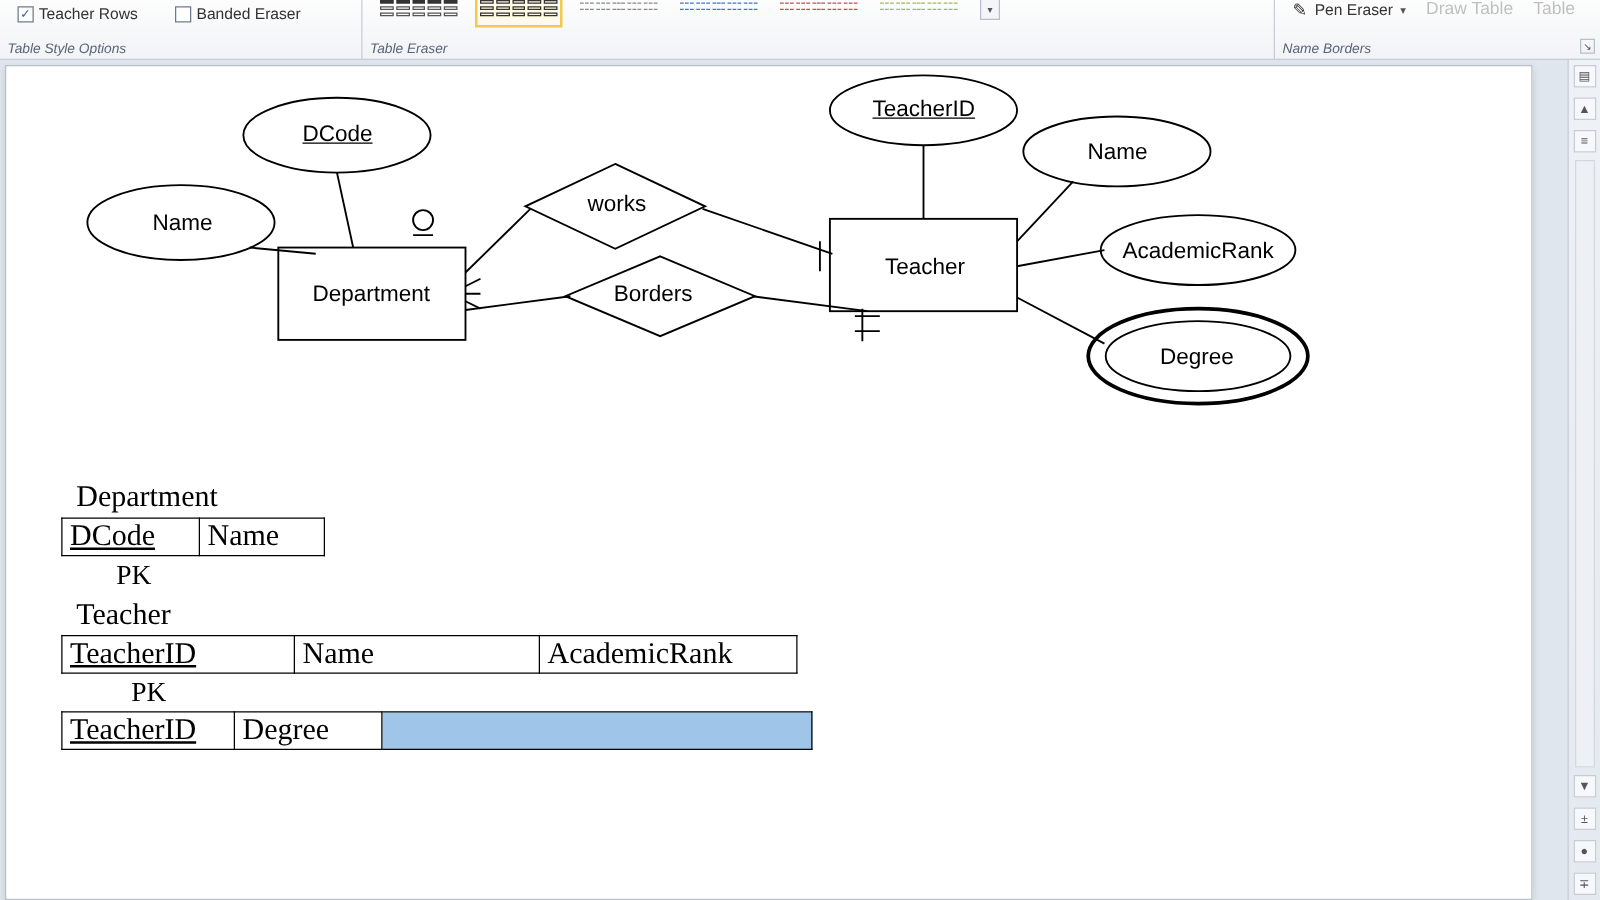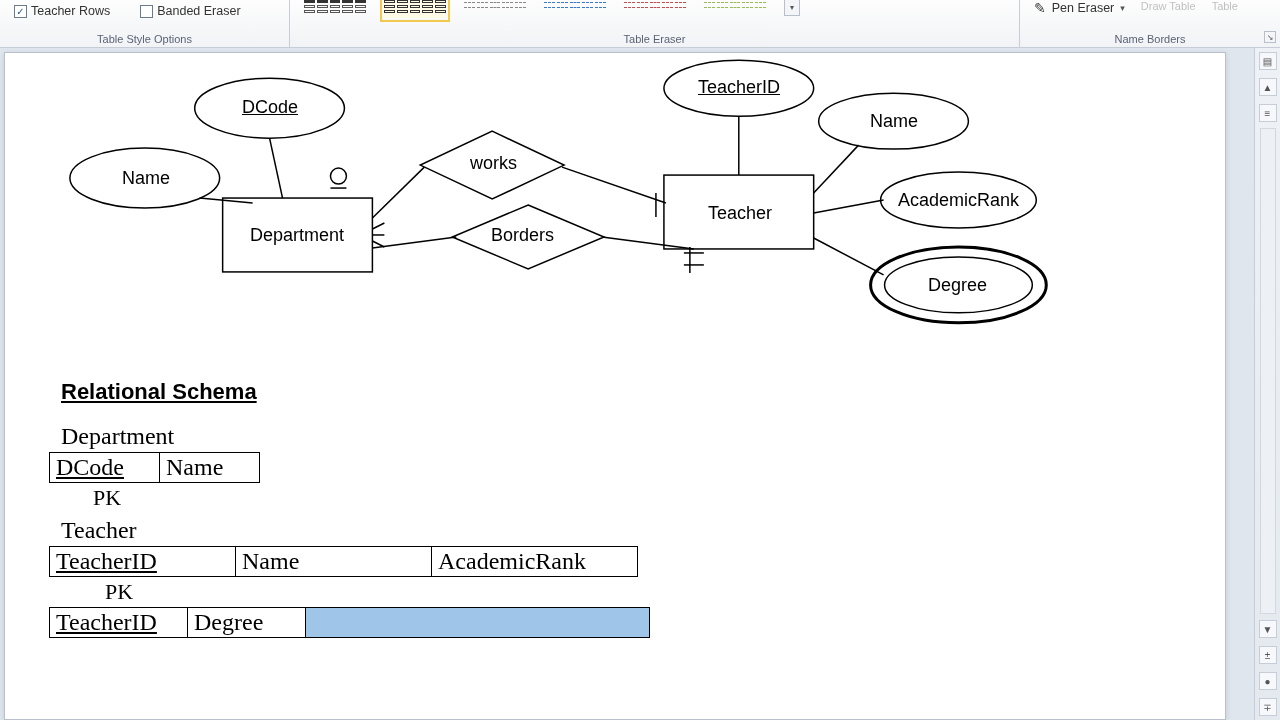--- a/index.html
+++ b/index.html
@@ -6,33 +6,33 @@
   html, body { width: 1280px; height: 720px; font-family: "Segoe UI", Tahoma, sans-serif; overflow: hidden; }
   body { background: #dce6f1; position: relative; }
 
   
   .ribbon { position: absolute; left: 0; top: 0; right: 0; height: 48px; background: linear-gradient(#fdfdfd,#f1f3f6); border-bottom: 1px solid #c7cdd6; }
   .ribbon-groups { display: flex; height: 100%; }
   .ribbon-group { border-right: 1px solid #c7cdd6; display: flex; flex-direction: column; justify-content: space-between; padding: 0 6px 0 6px; }
   .ribbon-group.options { width: 290px; }
   .ribbon-group.styles  { flex: 1; position: relative; }
   .ribbon-group.borders { width: 260px; border-right: none; position: relative; }
-  .ribbon-label { font-size: 11px; color: #5a6475; text-align: center; padding-bottom: 2px; }
+  .ribbon-label { font-size: 11px; color: #5a6475; padding-bottom: 2px; font-style: italic; }
   .options-row { display: flex; gap: 30px; padding-top: 4px; padding-left: 8px; }
   .cb { display: flex; align-items: center; gap: 4px; font-size: 12.5px; color: #333; }
   .cb .box { width: 13px; height: 13px; border: 1px solid #6b7b8c; background: #fff; display:flex; align-items:center; justify-content:center; font-size:10px; color:#2a5a9c; }
   .style-gallery { display: flex; gap: 18px; align-items: flex-start; padding-top: 0px; padding-left: 8px; }
   .style-thumb { width: 62px; height: 18px; display:flex; flex-direction: column; gap:2px; }
   .style-thumb .r { height: 3px; display:flex; gap:2px; }
   .style-thumb .c { flex:1; }
   .gallery-more { width: 16px; height: 18px; border:1px solid #b6bfcb; background:#f3f5f8; display:flex; align-items:center; justify-content:center; font-size:8px; color:#555; margin-top:-2px;}
   .borders-inner { display:flex; gap: 16px; align-items:flex-start; padding-top:0px; padding-left:8px;}
   .pen-color { display:flex; align-items:center; gap:6px; font-size:12.5px; color:#333; }
   .pen-arrow { font-size: 9px; color:#555;}
-  .split-btn { display:flex; flex-direction:column; font-size:11px; color:#333; line-height:12px;}
+  .split-btn { display:flex; flex-direction:column; font-size:14px; color:#333; line-height:12px;}
   .dialog-launcher { position:absolute; right:4px; bottom:4px; width:12px; height:12px; border:1px solid #b6bfcb; font-size:8px; display:flex; align-items:center; justify-content:center; color:#555;}
 
   
   .docwrap { position:absolute; left:0; top:48px; right:26px; bottom:0; background:#dfe6ee; }
   .page { position:absolute; left:4px; top:4px; width:1222px; height:668px; background:#fff; border:1px solid #b9c0cb; box-shadow: 0 2px 6px rgba(0,0,0,.12); overflow:hidden; }
 
   
   .vscroll { position:absolute; right:0; top:48px; width:26px; bottom:0; background: linear-gradient(#eef2f6,#e4e9ef); border-left:1px solid #c7cdd6; display:flex; flex-direction:column; align-items:center; }
   .vscroll .vicon { width:18px; height:18px; margin:4px 0; display:flex; align-items:center; justify-content:center; font-size:10px; color:#555; border:1px solid #c7cdd6; background:#f6f8fb;}
   .vscroll .track { flex:1; width:16px; background:#edf1f6; border:1px solid #d2d8e0; margin:2px 0;}
@@ -285,21 +285,20 @@
     <span class="er-text" style="left:245px; top:172px;">Department</span>
     <span class="er-text" style="left:465px; top:100px;">works</span>
     <span class="er-text" style="left:486px; top:172px;">Borders</span>
     <span class="er-text" style="left:703px; top:150px;">Teacher</span>
     <span class="er-text u" style="left:693px; top:24px;">TeacherID</span>
     <span class="er-text" style="left:865px; top:58px;">Name</span>
     <span class="er-text" style="left:893px; top:137px;">AcademicRank</span>
     <span class="er-text" style="left:923px; top:222px;">Degree</span>
 
     <div class="schema" style="top:326px;">
-      <div class="schema-heading">Relational Schema</div>
 
       <div class="tbl-title">Department</div>
       <table class="rs-table" style="margin-left:-12px;">
         <tbody>
             <tr>
           <td class="u" style="width:110px;">DCode</td>
           <td style="width:100px;">Name</td>
         </tr>
       </tbody>
         </table>

